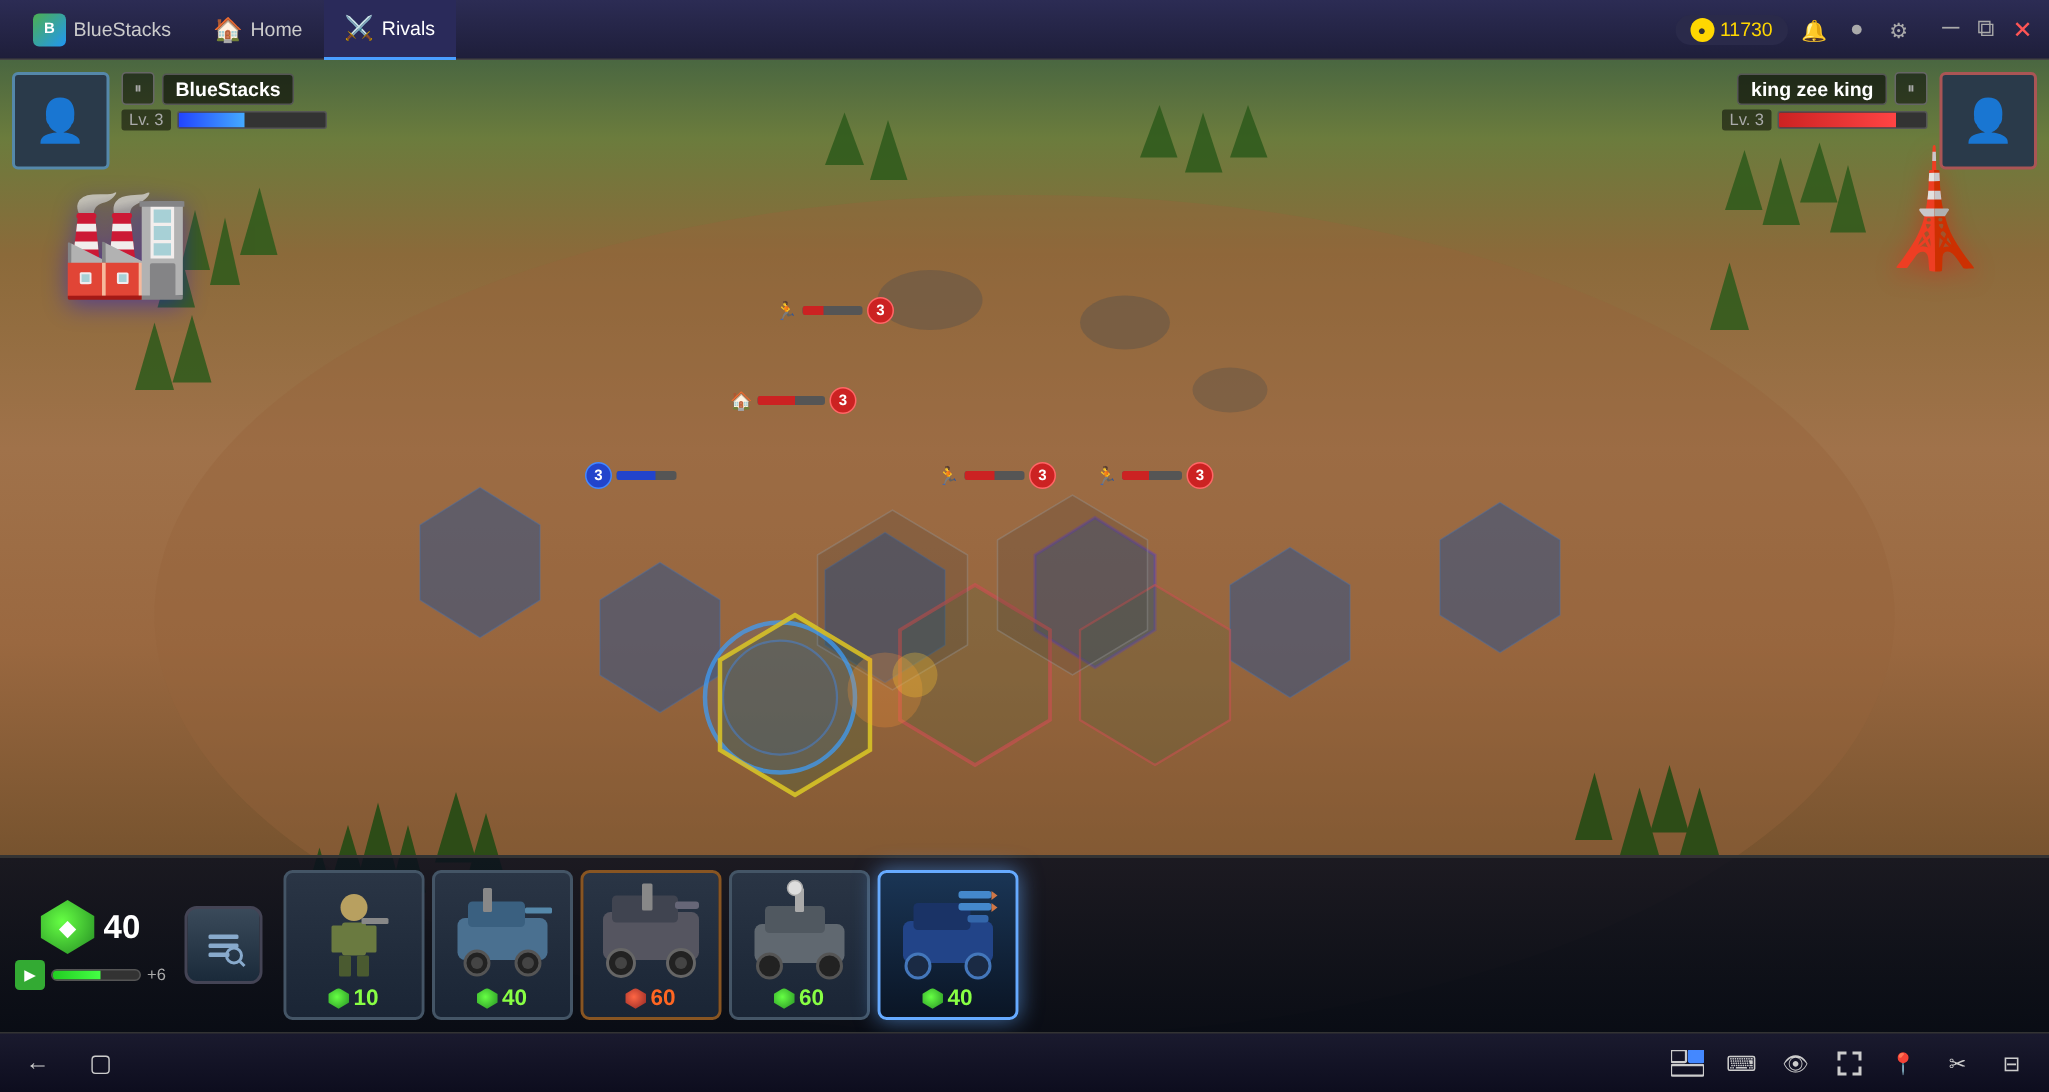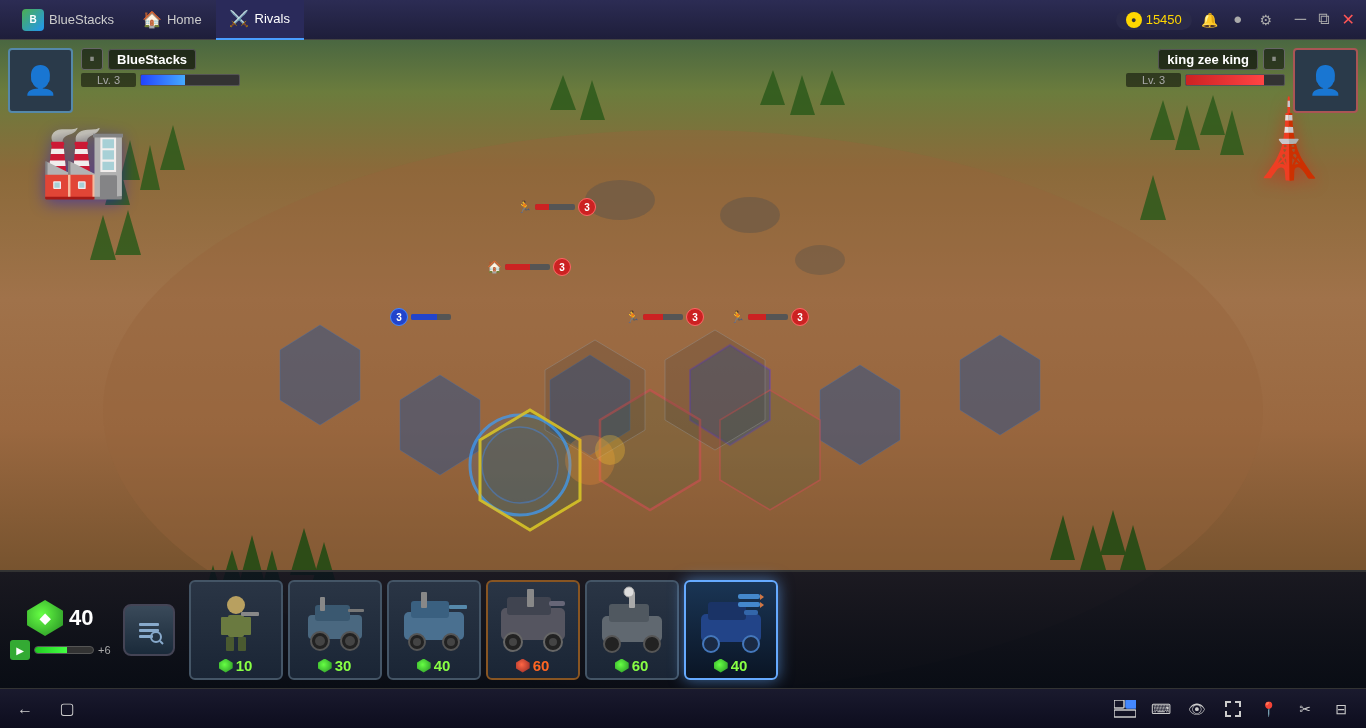--- a/index.html
+++ b/index.html
@@ -195,21 +195,21 @@
     }
     .player-level-box {
       display: flex;
       align-items: center;
       gap: 4px;
     }
     .level-tag {
       font-size: 11px;
       color: #aaa;
       background: rgba(0,0,0,0.5);
-      padding: 1px 16px;
+      padding: 1px 5px;
       border-radius: 2px;
     }
     .health-bar-container {
       width: 100px;
       height: 12px;
       background: #333;
       border: 1px solid #555;
       border-radius: 2px;
       overflow: hidden;
     }
@@ -487,21 +487,21 @@
       <span>Home</span>
     </div>
     <div class="tab active">
       <span style="font-size:16px">⚔️</span>
       <span>Rivals</span>
     </div>
   </div>
   <div class="title-bar-right">
     <div class="coin-badge">
       <div class="coin-icon">●</div>
-      <span>15450</span>
+      <span>11730</span>
     </div>
     <div class="title-bar-btn">🔔</div>
     <div class="title-bar-btn">⏺</div>
     <div class="title-bar-btn">⚙</div>
     <div class="window-controls">
       <span class="win-btn">─</span>
       <span class="win-btn">⧉</span>
       <span class="win-btn" style="color:#ff5555">✕</span>
     </div>
   </div>
@@ -700,38 +700,20 @@
             <rect x="35" y="25" width="18" height="4" fill="#888" rx="1"></rect>
           </svg>
         </div>
         <div class="unit-card-cost">
           <div class="cost-gem"></div>
           <span class="unit-cost-num affordable">10</span>
         </div>
       </div>
 
 
-      <div class="unit-card">
-        <div class="unit-card-art">
-          <svg width="70" height="65" viewBox="0 0 70 65">
-            <rect x="8" y="28" width="54" height="24" fill="#4a6880" rx="4"></rect>
-            <rect x="15" y="18" width="35" height="16" fill="#3a5870" rx="3"></rect>
-            <circle cx="20" cy="54" r="9" fill="#222" stroke="#555" stroke-width="2"></circle>
-            <circle cx="20" cy="54" r="5" fill="#444"></circle>
-            <circle cx="50" cy="54" r="9" fill="#222" stroke="#555" stroke-width="2"></circle>
-            <circle cx="50" cy="54" r="5" fill="#444"></circle>
-            <rect x="20" y="10" width="5" height="14" fill="#888" rx="1"></rect>
-            <rect x="48" y="22" width="16" height="3" fill="#777" rx="1"></rect>
-          </svg>
-        </div>
-        <div class="unit-card-cost">
-          <div class="cost-gem"></div>
-          <span class="unit-cost-num affordable">30</span>
-        </div>
-      </div>
 
       <div class="unit-card">
         <div class="unit-card-art">
           <svg width="70" height="65" viewBox="0 0 70 65">
             <rect x="5" y="25" width="60" height="28" fill="#4a7090" rx="5"></rect>
             <rect x="12" y="14" width="38" height="17" fill="#3a6080" rx="3"></rect>
             <circle cx="18" cy="55" r="8" fill="#222" stroke="#555" stroke-width="2"></circle>
             <circle cx="18" cy="55" r="4" fill="#444"></circle>
             <circle cx="52" cy="55" r="8" fill="#222" stroke="#555" stroke-width="2"></circle>
             <circle cx="52" cy="55" r="4" fill="#444"></circle>

